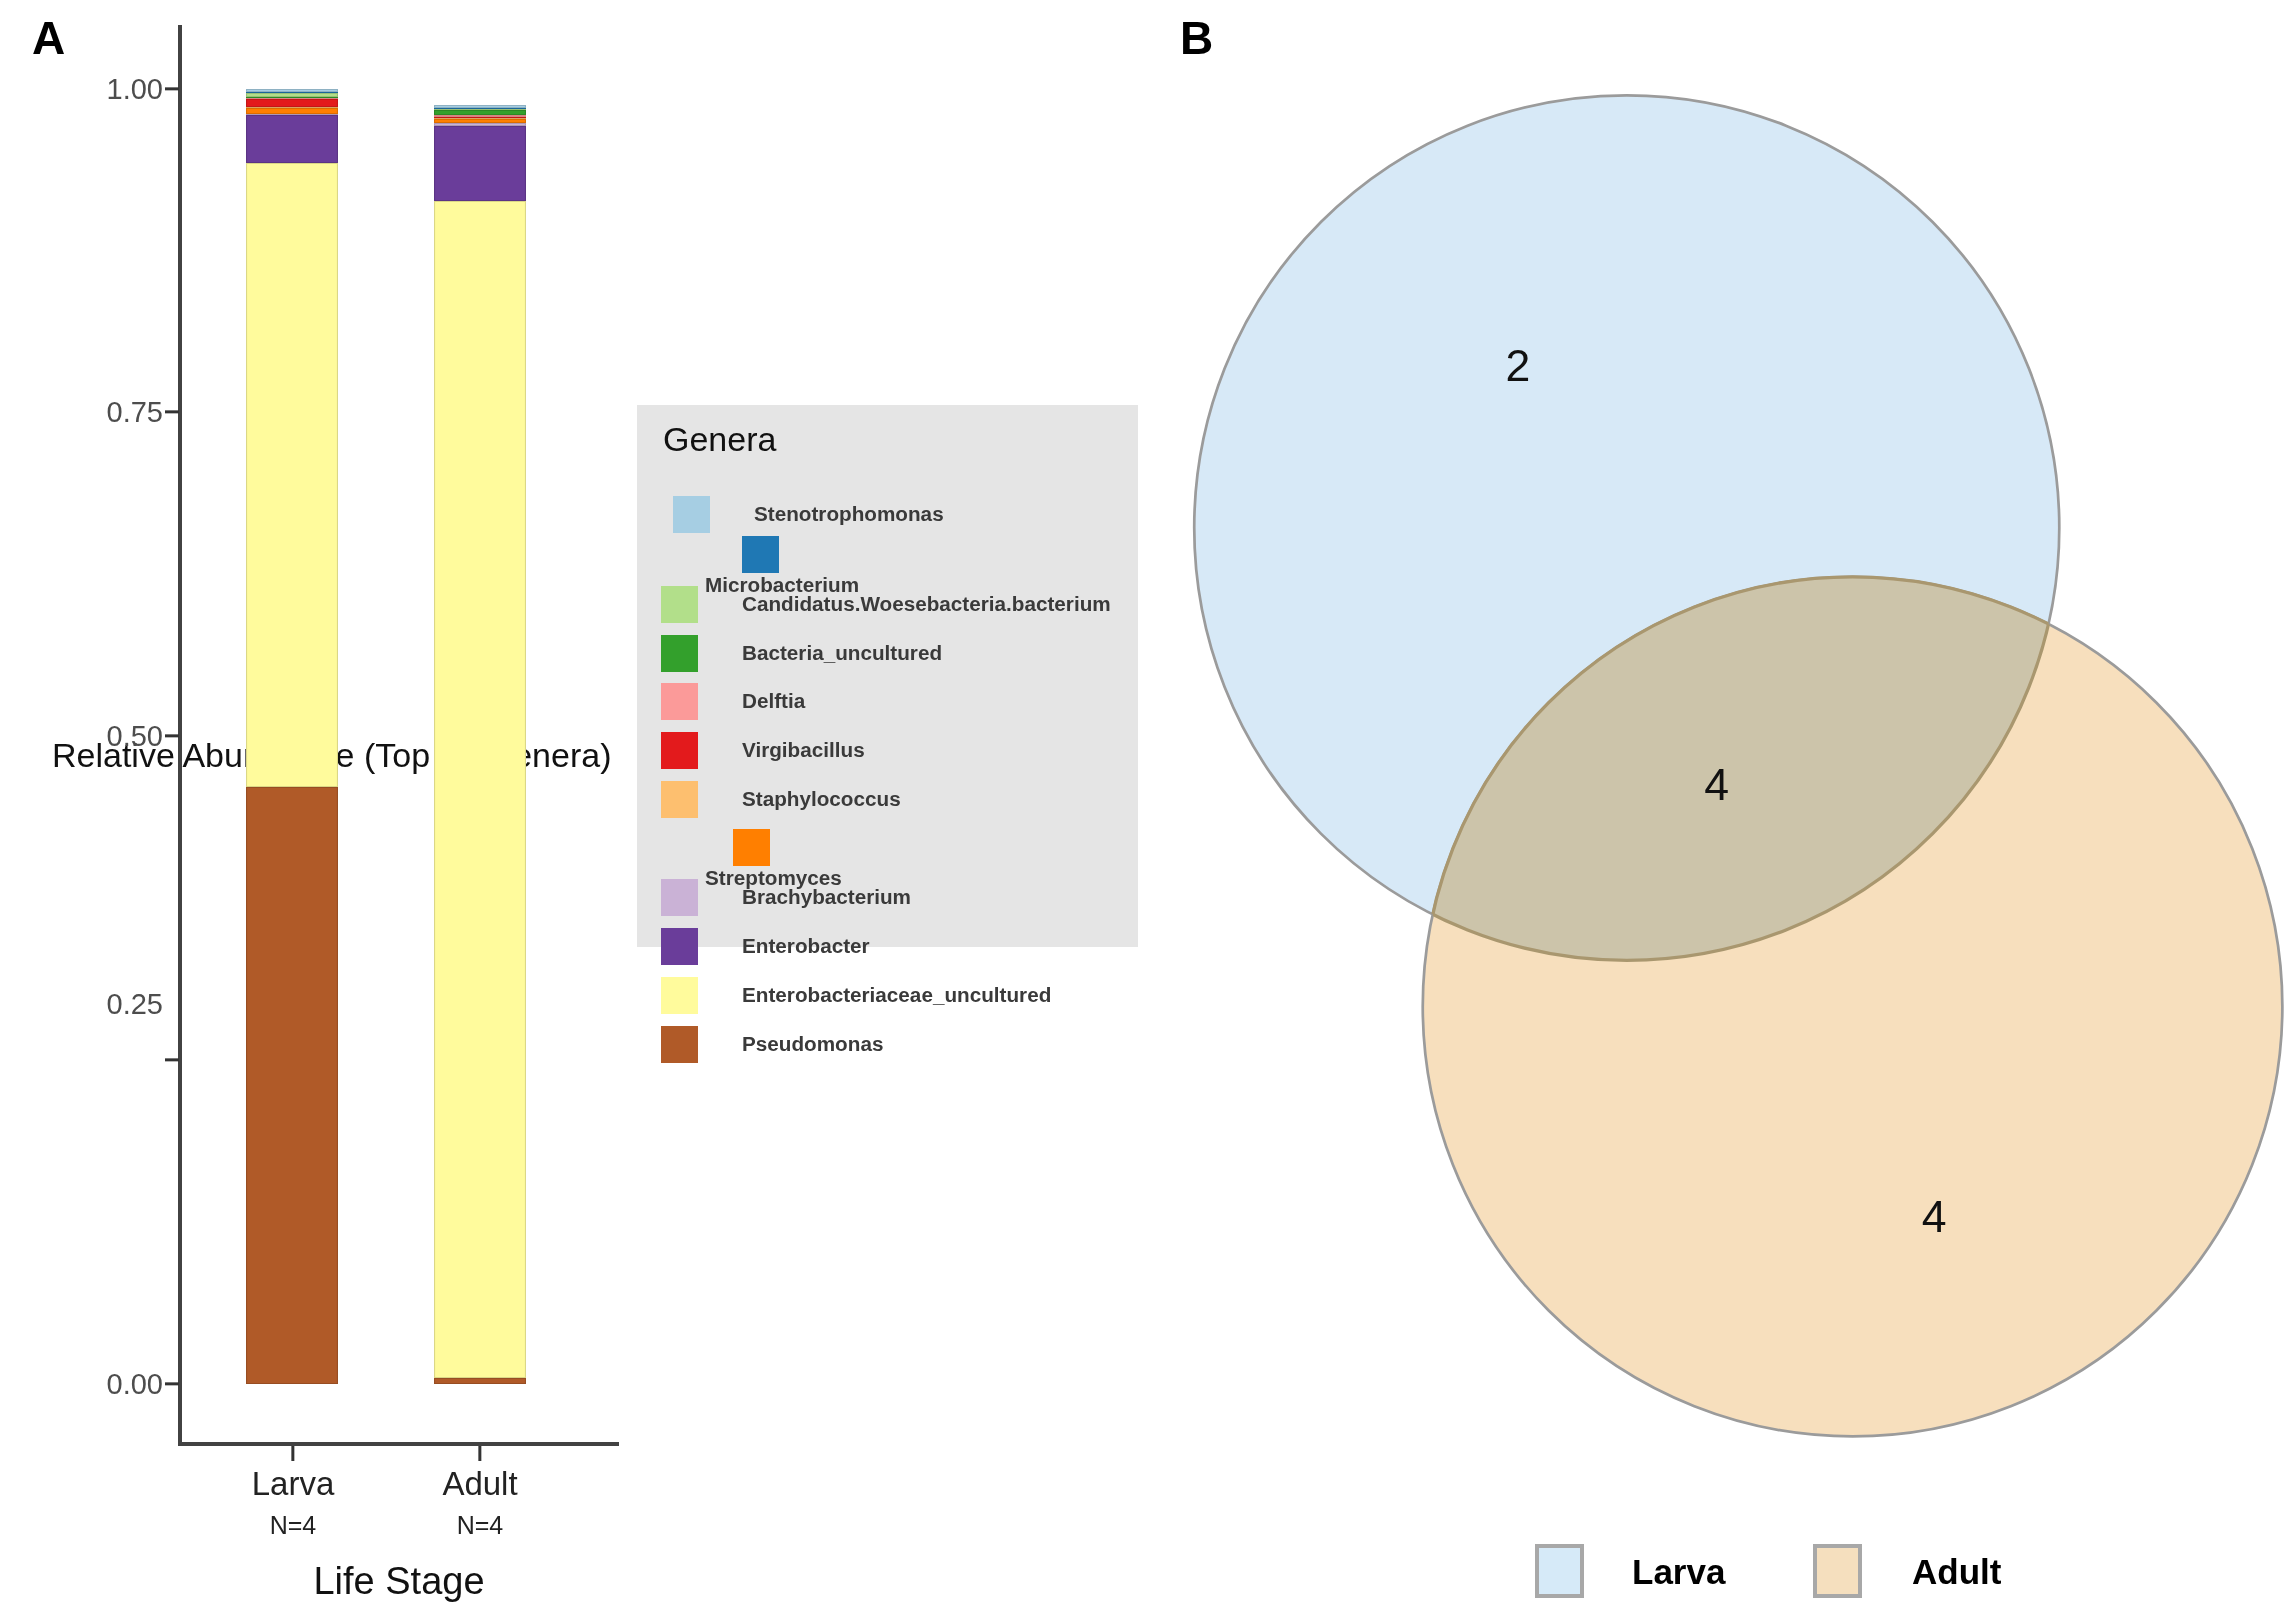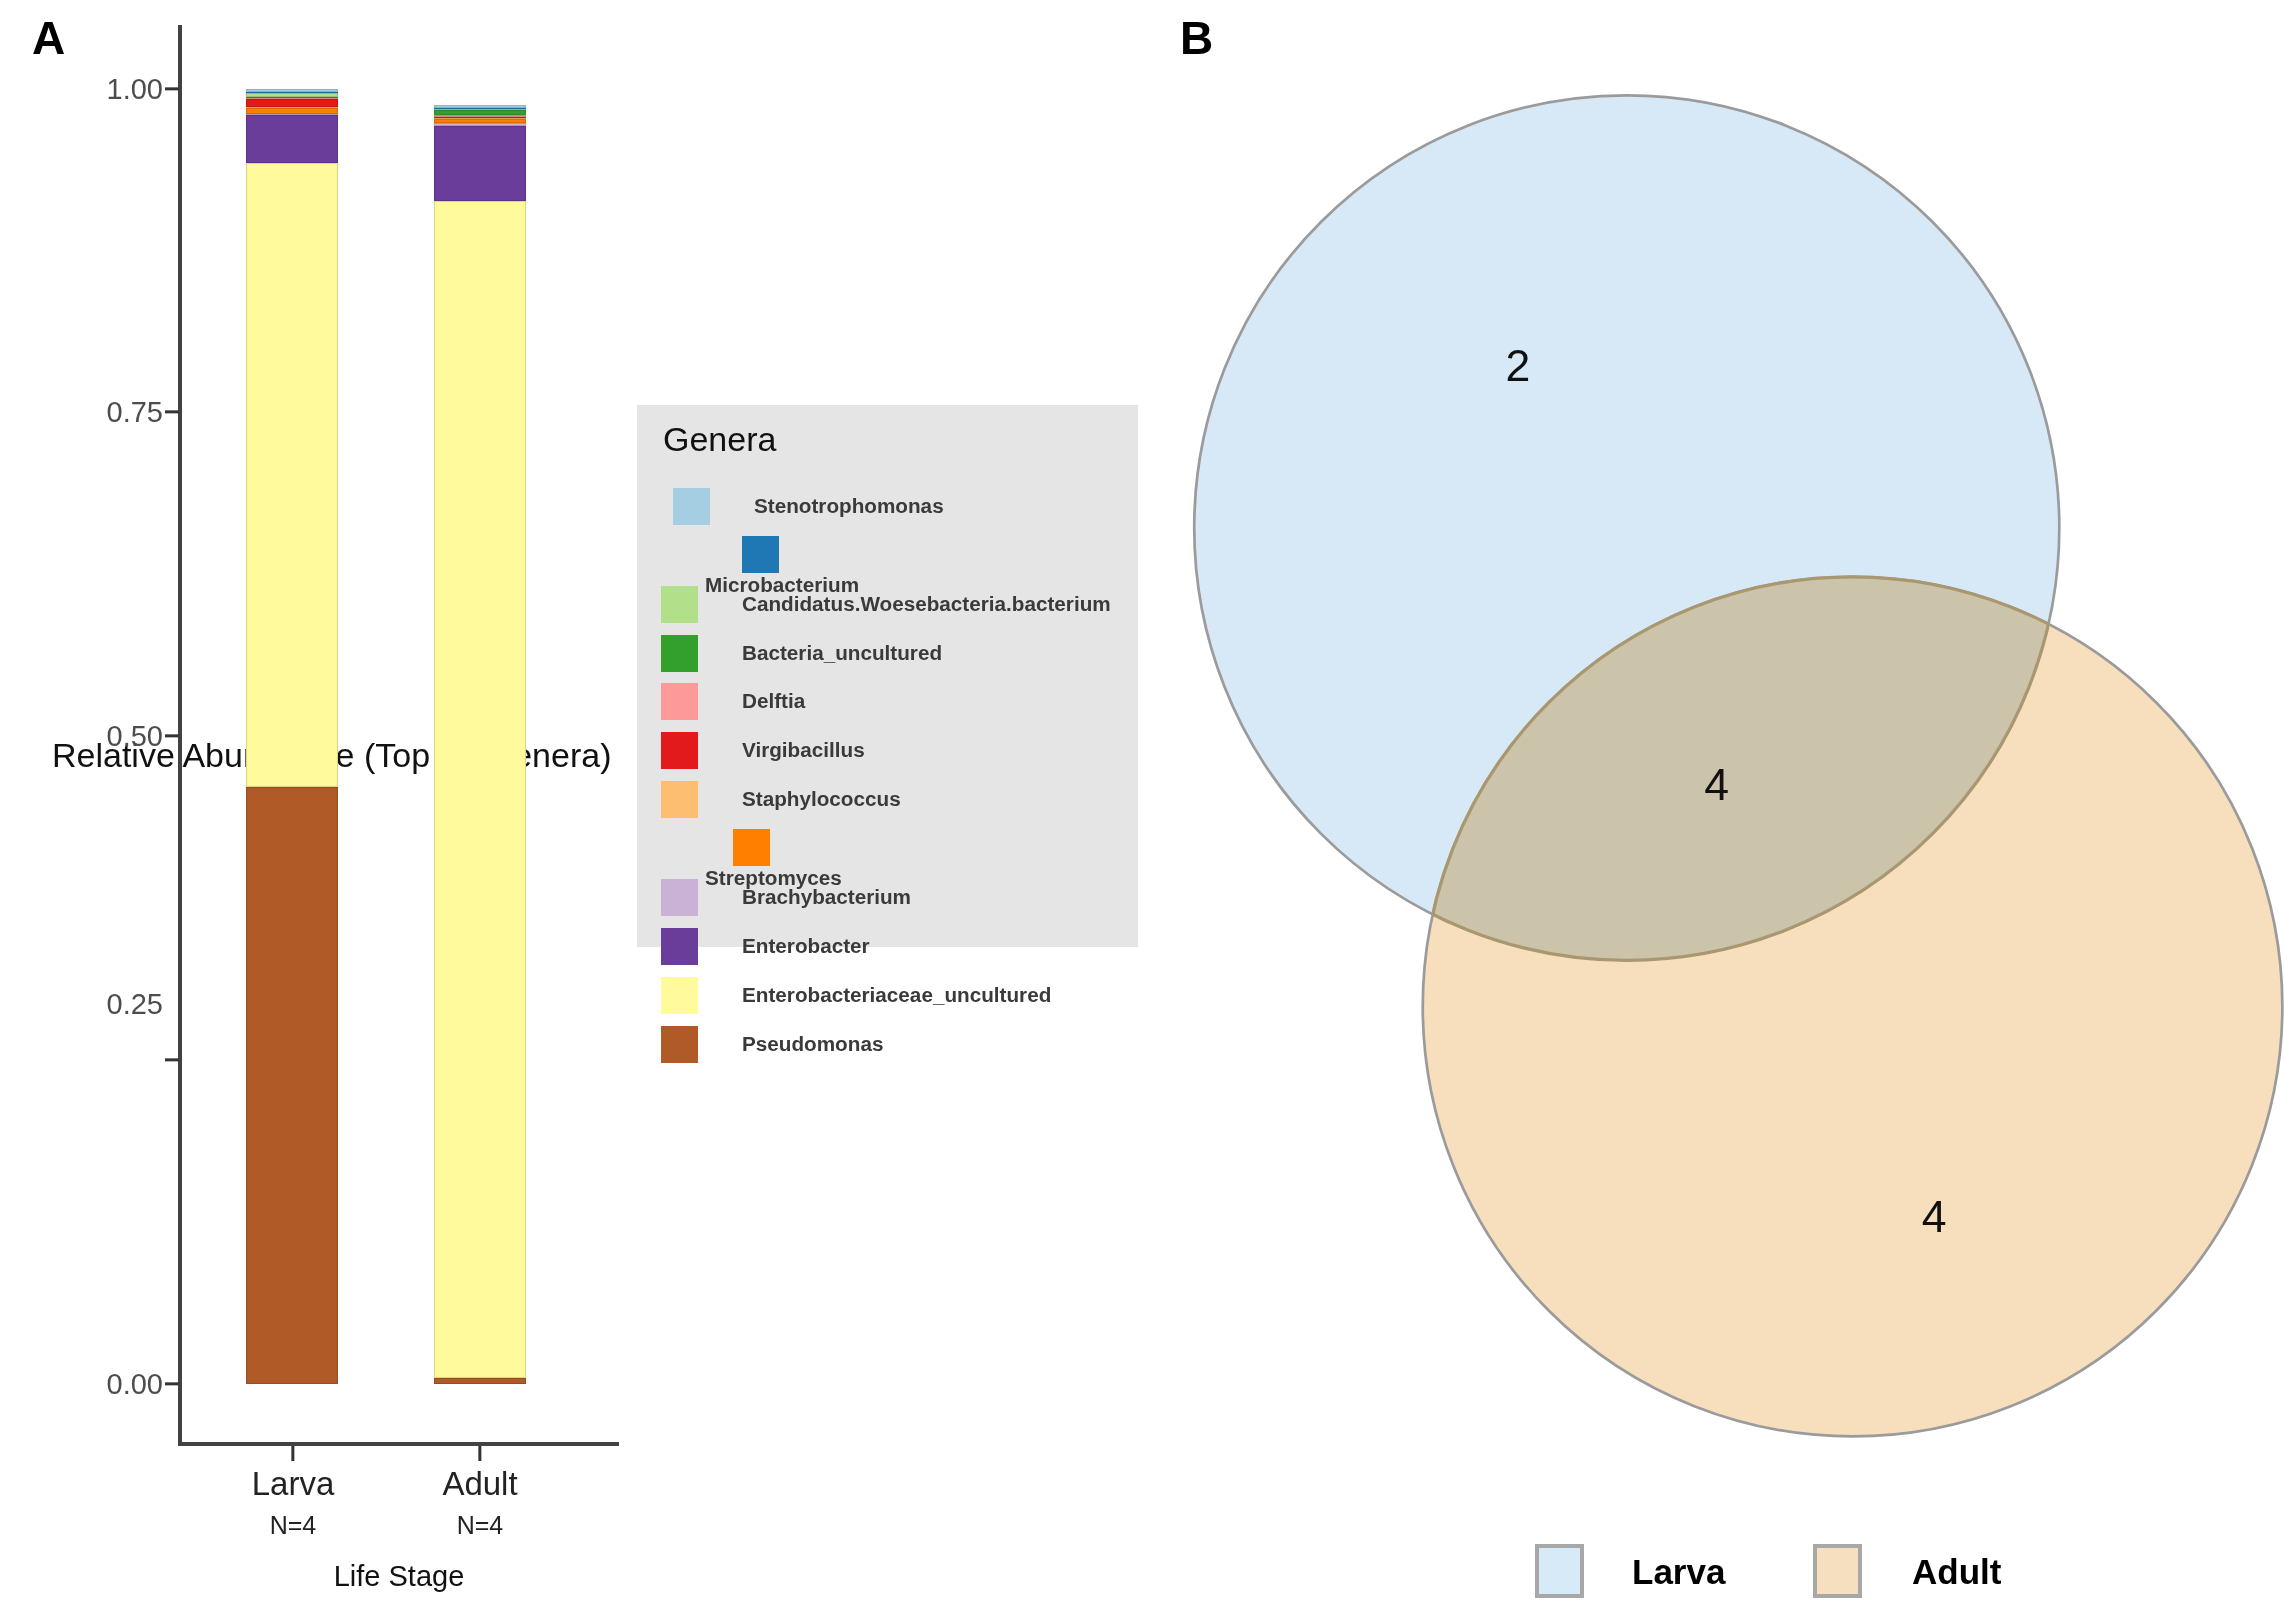--- a/index.html
+++ b/index.html
@@ -16,21 +16,21 @@
   #xaxis-line{position:absolute;left:178px;top:1442px;width:441px;height:3.8px;background:#424242;}
   .ytick-label{position:absolute;width:109px;text-align:right;font-size:29px;color:#4d4d4d;
                transform:translateY(-50%);}
   .ytick-mark{position:absolute;width:14px;height:3.3px;background:#333;transform:translateY(-50%);}
   .xtick-mark{position:absolute;width:3.3px;height:15.2px;background:#333;top:1446px;transform:translateX(-50%);}
   .bar{position:absolute;bottom:238px;width:92px;display:flex;flex-direction:column;}
   .bar-seg{width:100%;box-shadow:inset 0 0 0 1.1px rgba(0,0,0,0.14);}
   .cat-label{position:absolute;top:1465px;transform:translateX(-50%);font-size:33px;color:#222;}
   .cat-sublabel{position:absolute;top:1511px;transform:translateX(-50%);font-size:25px;color:#222;}
   #xaxis-title{position:absolute;left:399px;top:1560px;transform:translateX(-50%);
-               font-size:29px;color:#111;}
+               font-size:38px;color:#111;}
 
   
   #genera-legend{position:absolute;left:637px;top:405px;width:501px;height:542px;
                  background:#e5e5e5;}
   #genera-title{position:absolute;left:26px;top:15.2px;font-size:34px;color:#111;}
   .legend-row{position:absolute;left:24px;height:38px;display:flex;align-items:center;}
   .legend-swatch{width:37px;height:37px;flex:0 0 37px;}
   .legend-item-label{margin-left:44px;font-size:20.7px;font-weight:700;color:#3a3a3a;white-space:nowrap;}
 
   
@@ -99,21 +99,21 @@
       <div class="ytick-mark" style="left: 165px; top: 1060px;"></div>
       <div class="ytick-label" style="left: 54px; top: 1384px;">0.00</div>
       <div class="ytick-mark" style="left: 165px; top: 1384px;"></div>
     </div>
 
   <div id="xaxis-title">Life Stage</div>
 
   <div id="genera-legend">
     <div id="genera-title">Genera</div>
     <div id="genera-rows">
-        <div class="legend-row" style="top: 82px; padding-left: 12px;">
+        <div class="legend-row" style="top: 90px; padding-left: 12px;">
           <div class="legend-swatch" style="background: rgb(166, 206, 227);"></div>
           <div class="legend-item-label">Stenotrophomonas</div>
         </div>
         <div class="legend-row" style="top: 131px; flex-direction: column;">
           <div class="legend-swatch" style="background: rgb(31, 120, 180);"></div>
           <div class="legend-item-label">Microbacterium</div>
         </div>
         <div class="legend-row" style="top: 180px;">
           <div class="legend-swatch" style="background: rgb(178, 223, 138);"></div>
           <div class="legend-item-label">Candidatus.Woesebacteria.bacterium</div>

